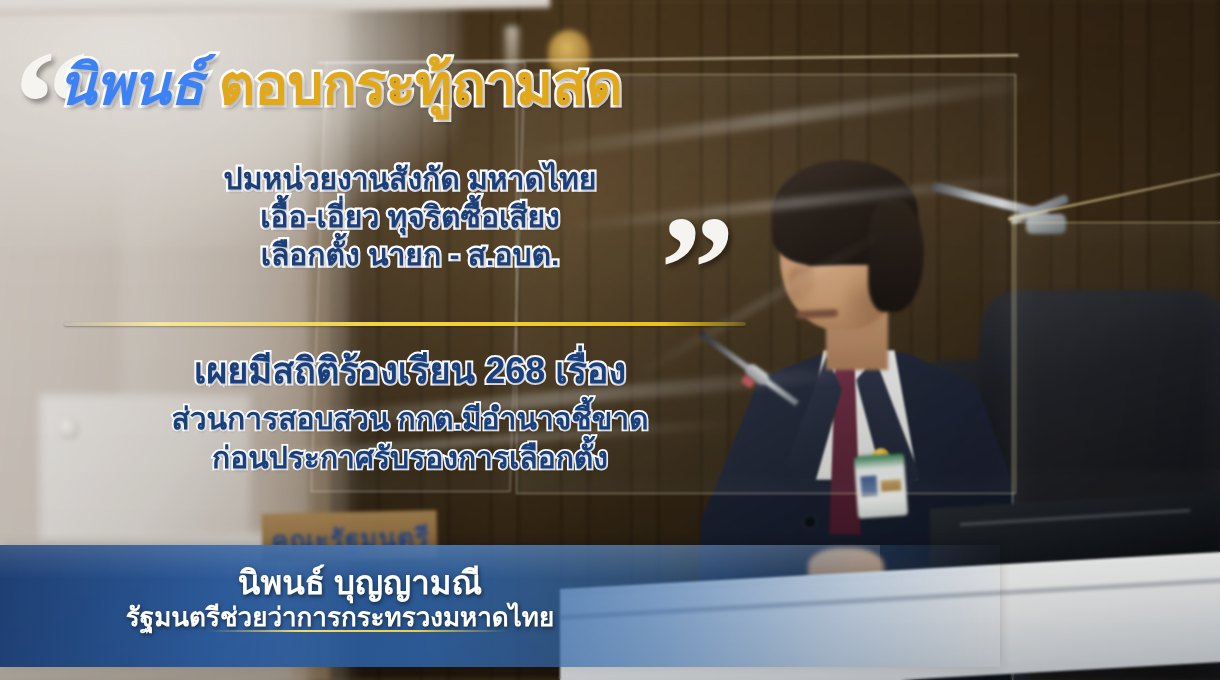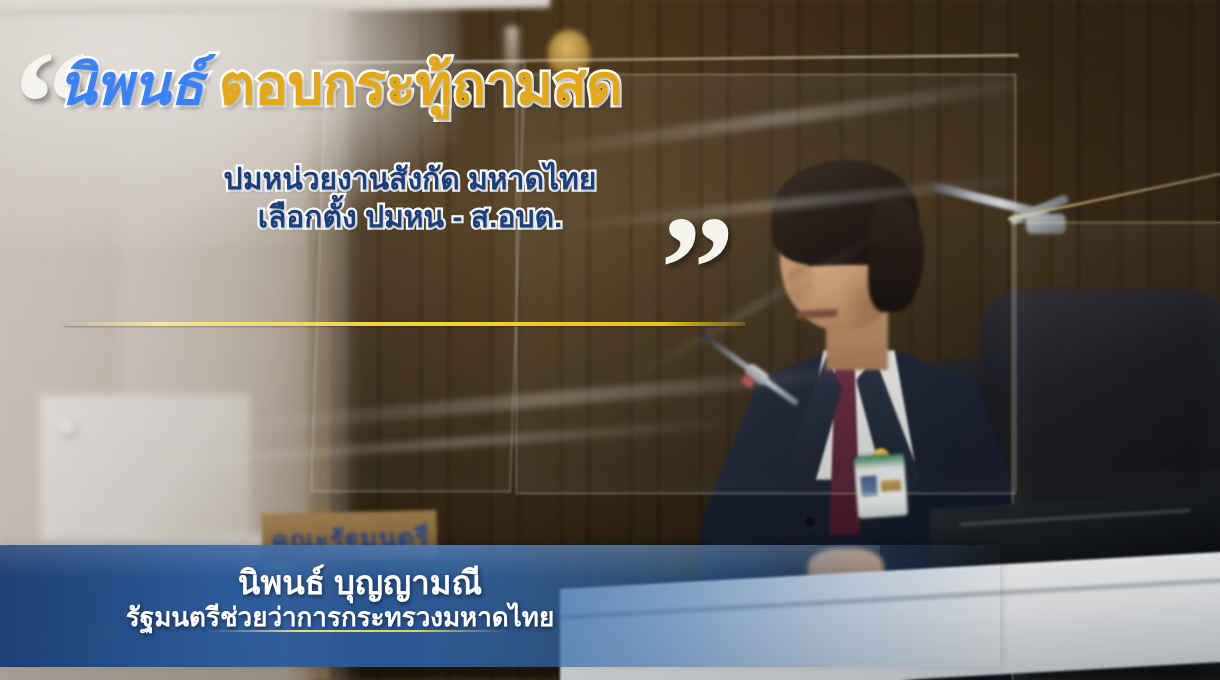--- a/index.html
+++ b/index.html
@@ -552,27 +552,33 @@
 
   <div class="quote-open">“</div>
 
   <div class="line1">
     <span class="kw-blue">นิพนธ์</span>
     <span class="kw-gold">ตอบกระทู้ถามสด</span>
   </div>
 
   <div class="sub-block">
     <div class="sub-line">ปมหน่วยงานสังกัด มหาดไทย</div>
-    <div class="sub-line">เลือกตั้ง ปมหน - ส.อบต.</div>
+    <div class="sub-line">เอื้อ-เอี่ยว ทุจริตซื้อเสียง</div>
+    <div class="sub-line">เลือกตั้ง นายก - ส.อบต.</div>
   </div>
 
   <div class="quote-close">”</div>
 
   <div class="gold-rule"></div>
 
+  <div class="detail-block">
+    <div class="detail-1">เผยมีสถิติร้องเรียน  268 เรื่อง</div>
+    <div class="detail-n">ส่วนการสอบสวน กกต.มีอำนาจชี้ขาด</div>
+    <div class="detail-n">ก่อนประกาศรับรองการเลือกตั้ง</div>
+  </div>
 
   <div class="lower-bar"></div>
   <div class="lower-bar-sheen"></div>
   <div class="person-name">นิพนธ์ บุญญามณี</div>
   <div class="person-role">รัฐมนตรีช่วยว่าการกระทรวงมหาดไทย</div>
   <div class="bar-rule"></div>
 
 </div>
 
 </body></html>

